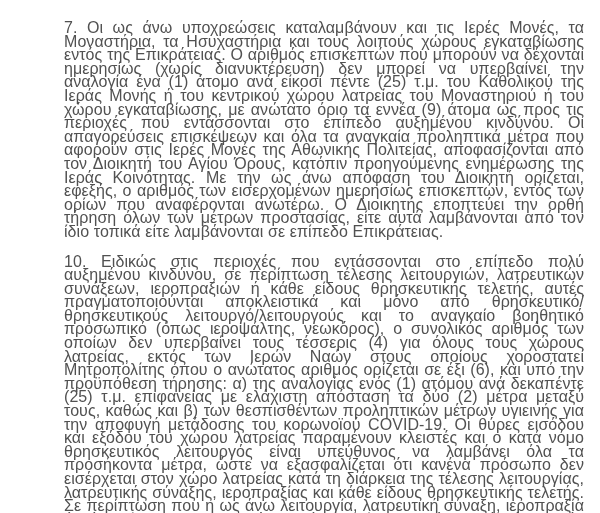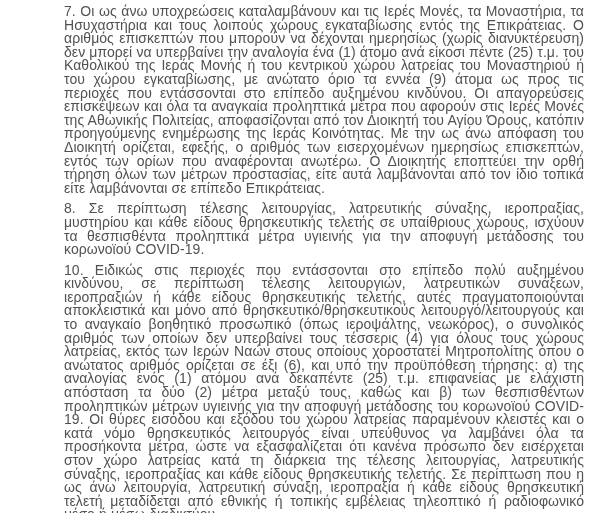--- a/index.html
+++ b/index.html
@@ -14,29 +14,28 @@
     font-family: "Liberation Sans", "DejaVu Sans", sans-serif;
   }
   .page {
     box-sizing: border-box;
     width: 600px;
     height: 513px;
     padding: 5px 16px 0 64px;
     background: #ffffff;
   }
   .para {
-    margin: 0 0 7px 0;
-    font-size: 14px;
+    margin: 16px 0 7px 0;
+    font-size: 16px;
     line-height: 13.6px;
     color: #515151;
     text-align: justify;
     letter-spacing: 0.05px;
     word-spacing: 0.2px;
   }
 </style>
 </head>
 <body>
 
 <main class="page">
   <p class="para">7. Οι ως άνω υποχρεώσεις καταλαμβάνουν και τις Ιερές Μονές, τα Μοναστήρια, τα Ησυχαστήρια και τους λοιπούς χώρους εγκαταβίωσης εντός της Επικράτειας. Ο αριθμός επισκεπτών που μπορούν να δέχονται ημερησίως (χωρίς διανυκτέρευση) δεν μπορεί να υπερβαίνει την αναλογία ένα (1) άτομο ανά είκοσι πέντε (25) τ.μ. του Καθολικού της Ιεράς Μονής ή του κεντρικού χώρου λατρείας του Μοναστηριού ή του χώρου εγκαταβίωσης, με ανώτατο όριο τα εννέα (9) άτομα ως προς τις περιοχές που εντάσσονται στο επίπεδο αυξημένου κινδύνου. Οι απαγορεύσεις επισκέψεων και όλα τα αναγκαία προληπτικά μέτρα που αφορούν στις Ιερές Μονές της Αθωνικής Πολιτείας, αποφασίζονται από τον Διοικητή του Αγίου Όρους, κατόπιν προηγούμενης ενημέρωσης της Ιεράς Κοινότητας. Με την ως άνω απόφαση του Διοικητή ορίζεται, εφεξής, ο αριθμός των εισερχομένων ημερησίως επισκεπτών, εντός των ορίων που αναφέρονται ανωτέρω. Ο Διοικητής εποπτεύει την ορθή τήρηση όλων των μέτρων προστασίας, είτε αυτά λαμβάνονται από τον ίδιο τοπικά είτε λαμβάνονται σε επίπεδο Επικράτειας.</p>
-  <p class="para">8. Σε περίπτωση τέλεσης λειτουργίας, λατρευτικής σύναξης, ιεροπραξίας, μυστηρίου και κάθε είδους θρησκευτικής τελετής σε υπαίθριους χώρους, ισχύουν τα θεσπισθέντα προληπτικά μέτρα υγιεινής για την αποφυγή μετάδοσης του κορωνοϊού COVID-19.</p>
   <p class="para">10. Ειδικώς στις περιοχές που εντάσσονται στο επίπεδο πολύ αυξημένου κινδύνου, σε περίπτωση τέλεσης λειτουργιών, λατρευτικών συνάξεων, ιεροπραξιών ή κάθε είδους θρησκευτικής τελετής, αυτές πραγματοποιούνται αποκλειστικά και μόνο από θρησκευτικό/θρησκευτικούς λειτουργό/λειτουργούς και το αναγκαίο βοηθητικό προσωπικό (όπως ιεροψάλτης, νεωκόρος), ο συνολικός αριθμός των οποίων δεν υπερβαίνει τους τέσσερις (4) για όλους τους χώρους λατρείας, εκτός των Ιερών Ναών στους οποίους χοροστατεί Μητροπολίτης όπου ο ανώτατος αριθμός ορίζεται σε έξι (6), και υπό την προϋπόθεση τήρησης: α) της αναλογίας ενός (1) ατόμου ανά δεκαπέντε (25) τ.μ. επιφανείας με ελάχιστη απόσταση τα δύο (2) μέτρα μεταξύ τους, καθώς και β) των θεσπισθέντων προληπτικών μέτρων υγιεινής για την αποφυγή μετάδοσης του κορωνοϊού COVID-19. Οι θύρες εισόδου και εξόδου του χώρου λατρείας παραμένουν κλειστές και ο κατά νόμο θρησκευτικός λειτουργός είναι υπεύθυνος να λαμβάνει όλα τα προσήκοντα μέτρα, ώστε να εξασφαλίζεται ότι κανένα πρόσωπο δεν εισέρχεται στον χώρο λατρείας κατά τη διάρκεια της τέλεσης λειτουργίας, λατρευτικής σύναξης, ιεροπραξίας και κάθε είδους θρησκευτικής τελετής. Σε περίπτωση που η ως άνω λειτουργία, λατρευτική σύναξη, ιεροπραξία ή κάθε είδους θρησκευτική τελετή μεταδίδεται από εθνικής ή τοπικής εμβέλειας τηλεοπτικό ή ραδιοφωνικό μέσο ή μέσω διαδικτύου,</p>
 </main>
 
 </body></html>

